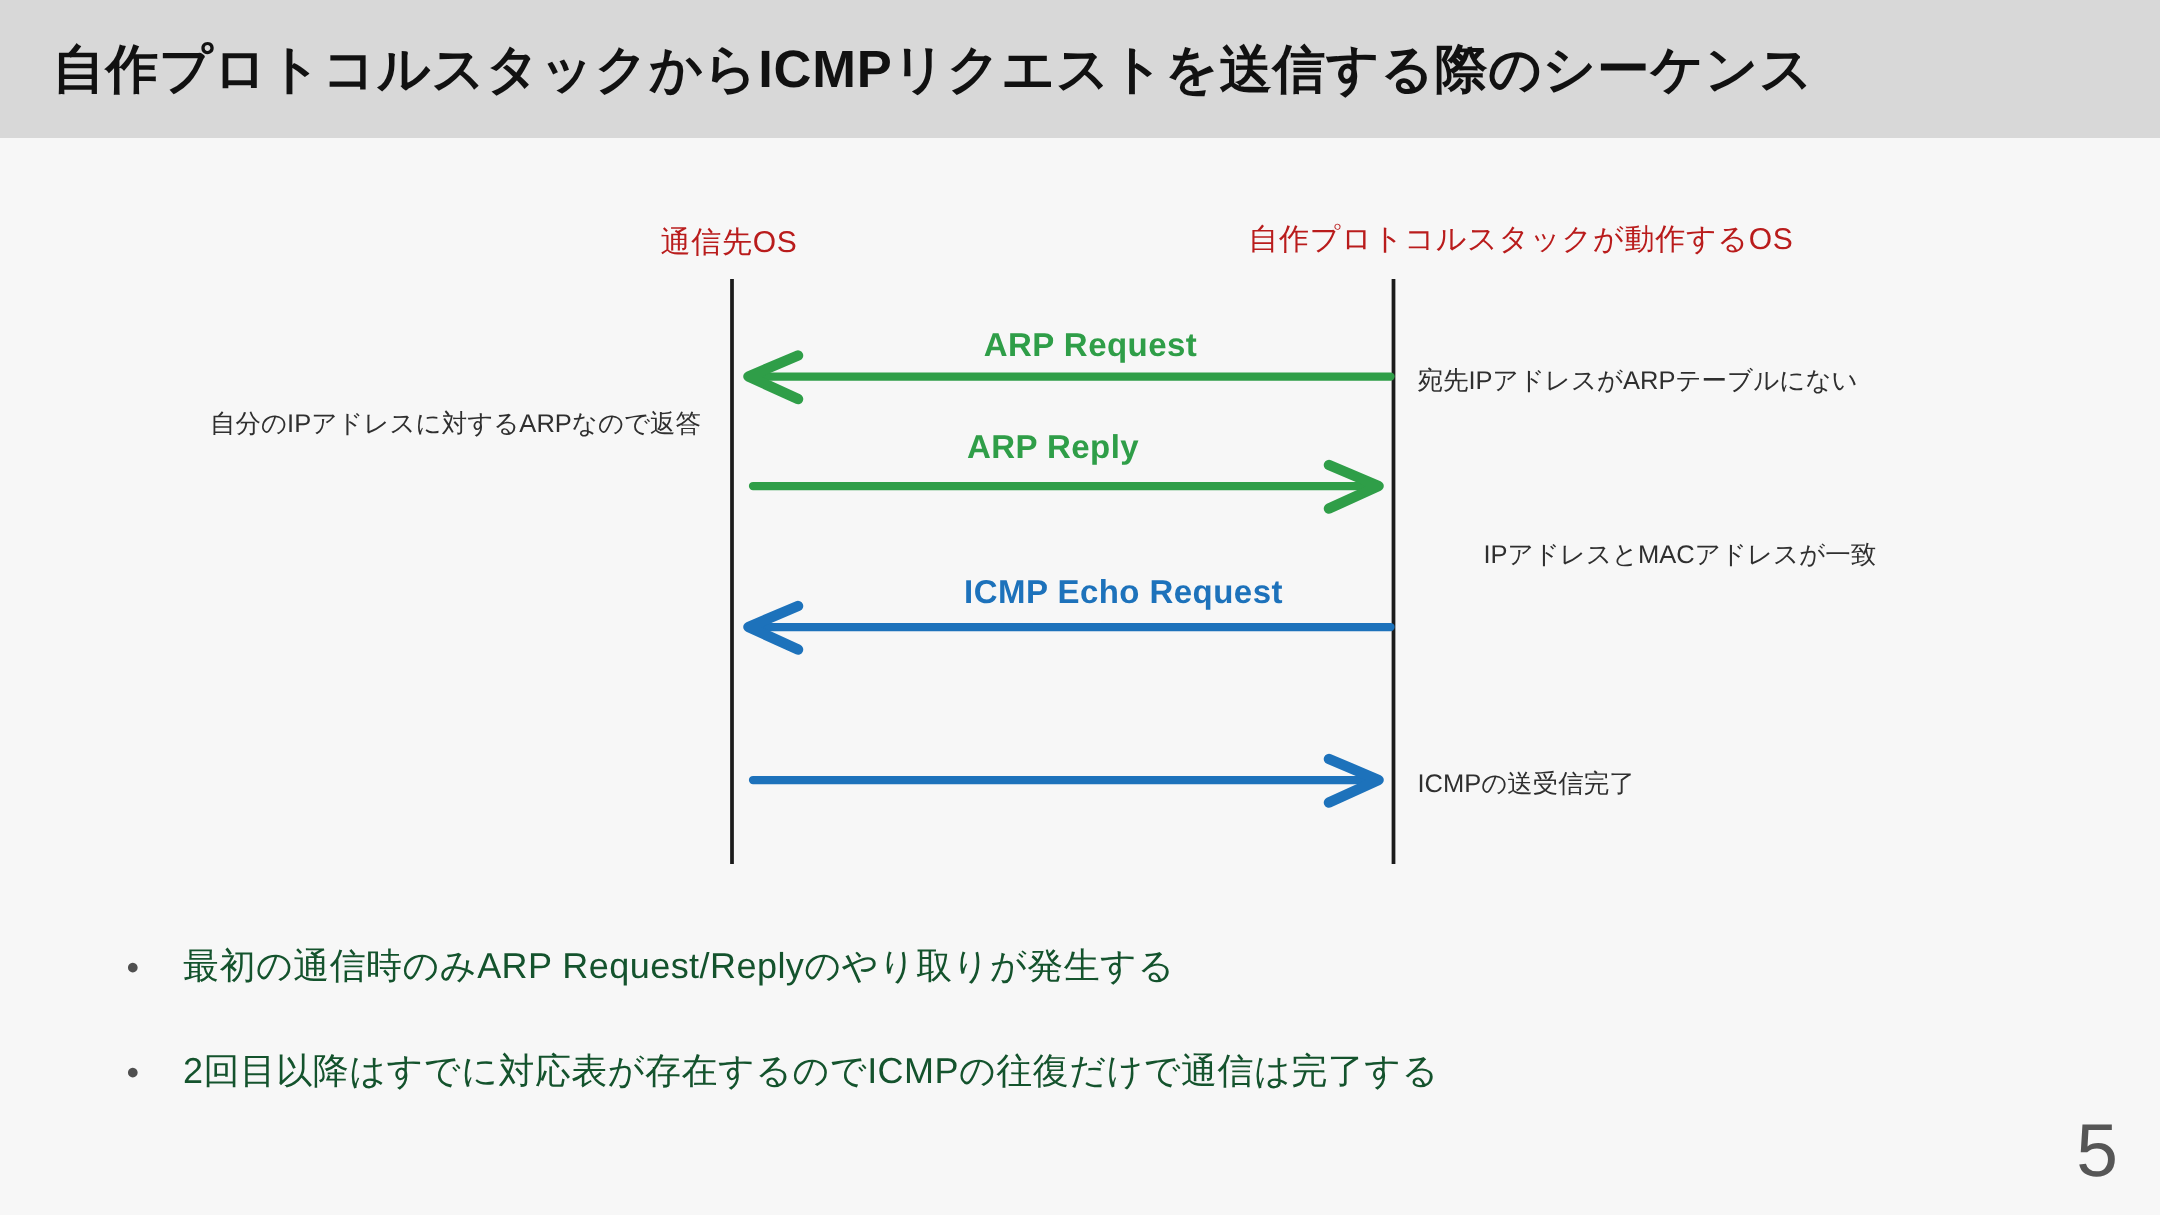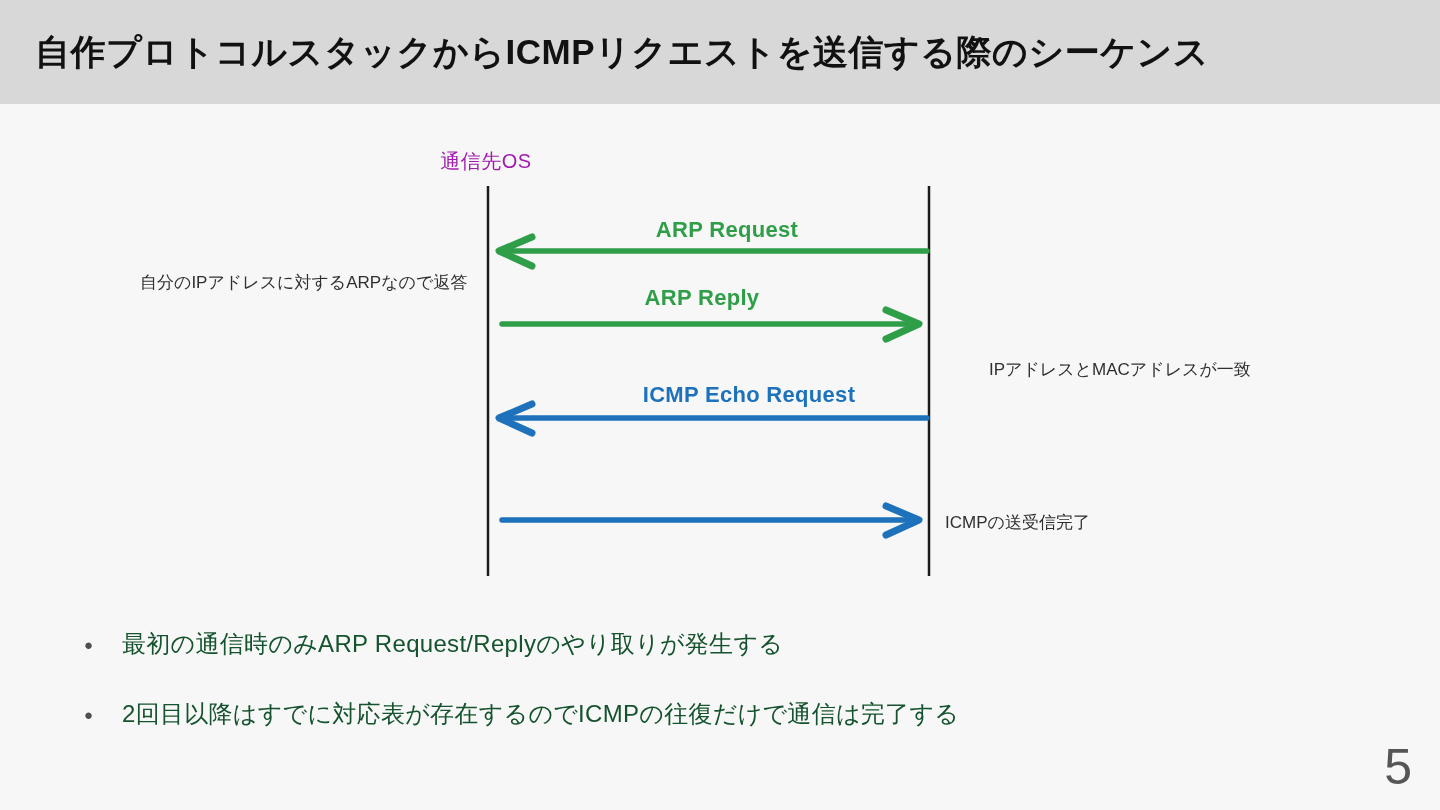--- a/index.html
+++ b/index.html
@@ -10,38 +10,38 @@
     position: relative;
     width: 1440px;
     height: 810px;
     background: #f7f7f7;
     overflow: hidden;
   }
 
   .header-bar {
     position: absolute;
     left: 0; top: 0;
-    width: 1440px; height: 104px;
+    width: 1440px; height: 92px;
     background: #d8d8d8;
     display: flex;
     align-items: center;
     padding-left: 35px;
   }
   .slide-title {
     font-size: 35px;
     font-weight: bold;
     color: #111111;
     letter-spacing: 0.5px;
   }
 
   .abs { position: absolute; white-space: nowrap; }
 
   .os-label {
     font-size: 20px;
-    color: #a21caf;
+    color: #b91c1c;
     transform: translateX(-50%);
     letter-spacing: 0.5px;
   }
 
   .diagram-svg {
     position: absolute;
     left: 0; top: 0;
     width: 1440px; height: 810px;
   }
 
@@ -87,20 +87,21 @@
 </head>
 <body>
 
 <div class="slide">
 
   <div class="header-bar">
     <div class="slide-title">自作プロトコルスタックからICMPリクエストを送信する際のシーケンス</div>
   </div>
 
   <div class="abs os-label" style="left:486px; top:148px;">通信先OS</div>
+  <div class="abs os-label" style="left:1014px; top:146px;">自作プロトコルスタックが動作するOS</div>
 
   <svg class="diagram-svg" viewBox="0 0 1440 810">
 
     <line x1="488" y1="186" x2="488" y2="576" stroke="#1c1c1c" stroke-width="2.5"></line>
     <line x1="929" y1="186" x2="929" y2="576" stroke="#1c1c1c" stroke-width="2.5"></line>
 
     <g stroke="#2f9e48" fill="none" stroke-linecap="round" stroke-linejoin="round">
       <line x1="927" y1="251" x2="508" y2="251" stroke-width="5.5"></line>
       <path d="M532 237 L499 251 L532 266" stroke-width="7"></path>
     </g>
@@ -118,20 +119,21 @@
     <g stroke="#1d72bb" fill="none" stroke-linecap="round" stroke-linejoin="round">
       <line x1="502" y1="520" x2="908" y2="520" stroke-width="5.5"></line>
       <path d="M886 506 L919 520 L886 535" stroke-width="7"></path>
     </g>
   </svg>
 
   <div class="abs msg-label msg-green" style="left:727px; top:217px;">ARP Request</div>
   <div class="abs msg-label msg-green" style="left:702px; top:285px;">ARP Reply</div>
   <div class="abs msg-label msg-blue" style="left:749px; top:382px;">ICMP Echo Request</div>
 
+  <div class="abs note" style="left:945px; top:242px;">宛先IPアドレスがARPテーブルにない</div>
   <div class="abs note" style="left:140px; top:271px;">自分のIPアドレスに対するARPなので返答</div>
   <div class="abs note" style="left:945px; top:358px;margin-left:44px;">IPアドレスとMACアドレスが一致</div>
   <div class="abs note" style="left:945px; top:511px;text-align:center;">ICMPの送受信完了</div>
 
   <div class="bullet-row" style="top:628px;">
     <span class="bullet-dot">●</span>
     <span class="bullet-text">最初の通信時のみARP Request/Replyのやり取りが発生する</span>
   </div>
   <div class="bullet-row" style="top:698px;">
     <span class="bullet-dot">●</span>

